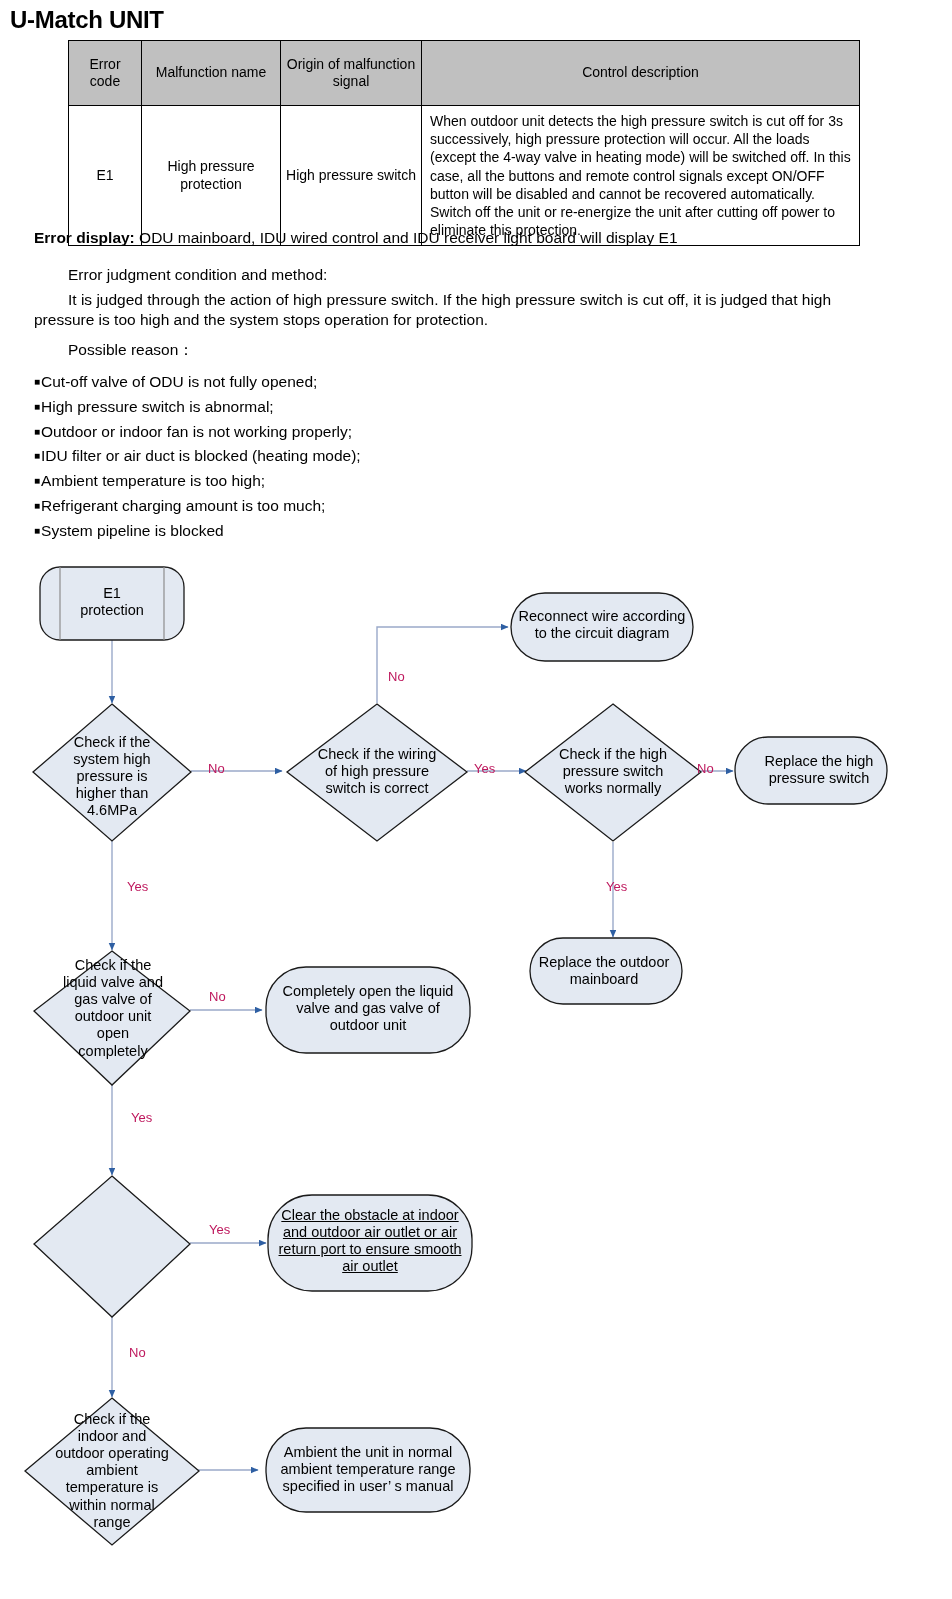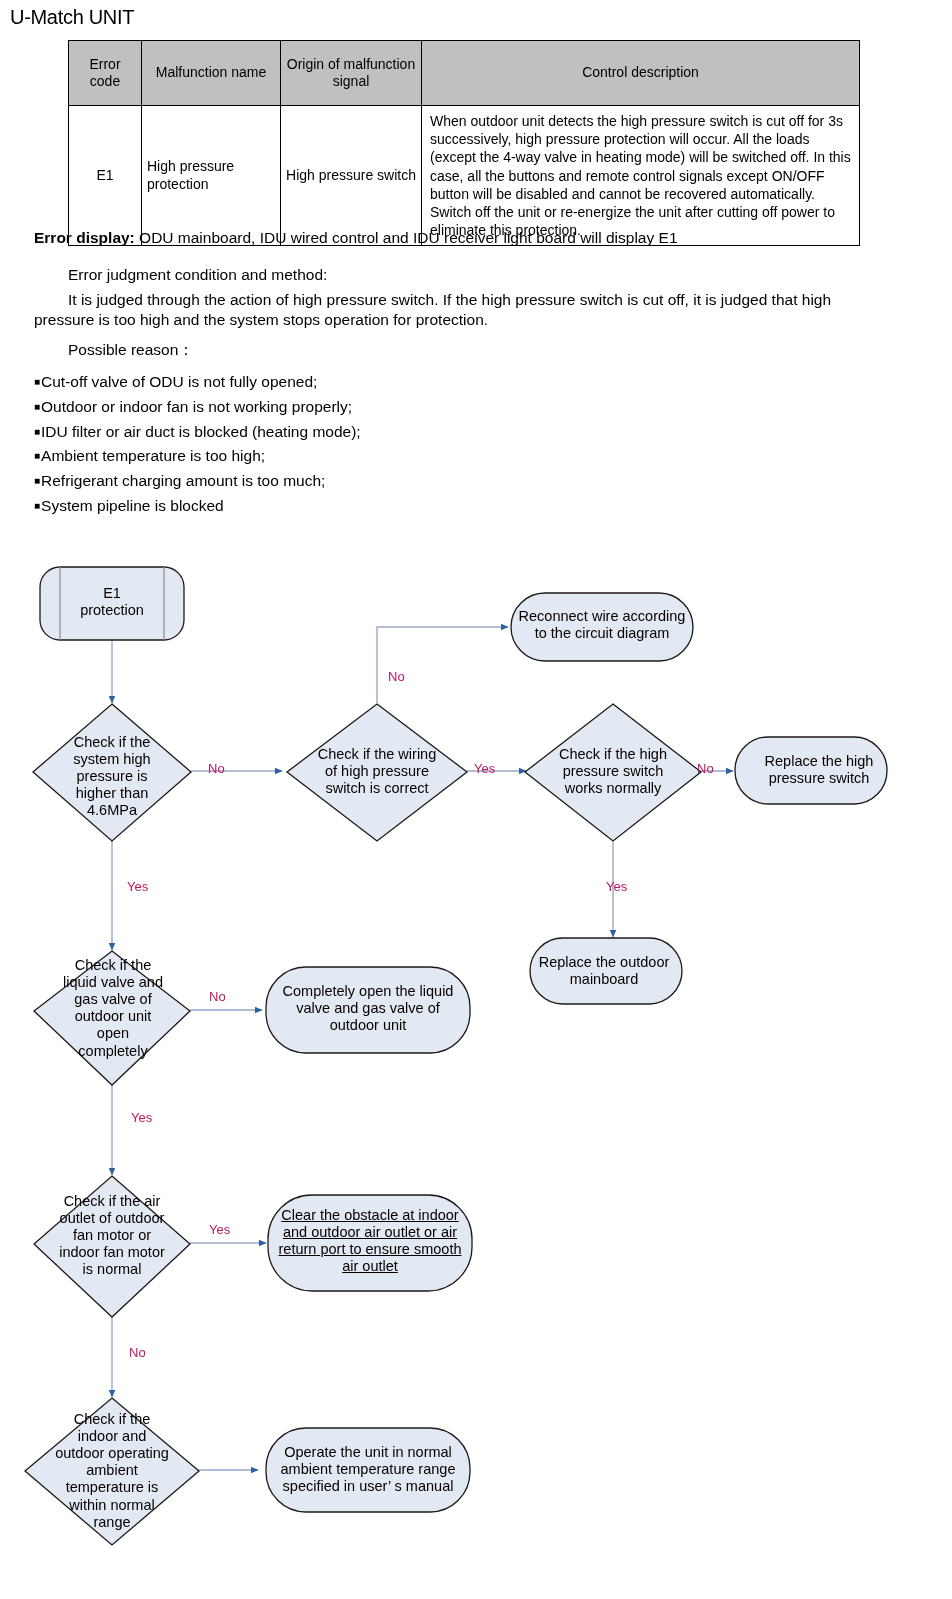--- a/index.html
+++ b/index.html
@@ -14,22 +14,22 @@
     font-family: "Liberation Sans", sans-serif;
     color: #000000;
     overflow: hidden;
   }
 
   
   #page-title {
     position: absolute;
     left: 10px;
     top: 6px;
-    font-size: 20px;
-    font-weight: normal;
+    font-size: 24px;
+    font-weight: bold;
     letter-spacing: -0.3px;
   }
 
   
   #error-table {
     position: absolute;
     left: 68px;
     top: 40px;
     width: 792px;
     border-collapse: collapse;
@@ -42,21 +42,21 @@
     vertical-align: middle;
     font-weight: normal;
     line-height: 1.25;
   }
   #error-table thead th {
     background: #c0c0c0;
     text-align: center;
     height: 58px;
   }
   .col-code   { width: 62px;  text-align: center; }
-  .col-name   { width: 128px; }
+  .col-name   { width: 128px; text-align: center; }
   .col-origin { width: 130px; text-align: center; }
   .col-desc   { text-align: left; }
   #error-table tbody td { height: 114px; }
   #error-table tbody td.col-desc {
     text-align: left;
     padding: 6px 8px;
     line-height: 1.30;
   }
 
   
@@ -152,20 +152,21 @@
 </table>
 
 <div class="prose" id="error-display"><b>Error display:</b><span> ODU mainboard, IDU wired control and IDU receiver light board will display E1</span></div>
 
 <div class="prose" id="judgment-heading">Error judgment condition and method:</div>
 <div class="prose" id="judgment-body">It is judged through the action of high pressure switch. If the high pressure switch is cut off, it is judged that high pressure is too high and the system stops operation for protection.</div>
 <div class="prose" id="possible-heading">Possible reason：</div>
 
 <ul id="reason-list">
   <li><span class="bullet">■</span><span>Cut-off valve of ODU is not fully opened;</span></li>
+  <li><span class="bullet">■</span><span>High pressure switch is abnormal;</span></li>
   <li><span class="bullet">■</span><span>Outdoor or indoor fan is not working properly;</span></li>
   <li><span class="bullet">■</span><span>IDU filter or air duct is blocked (heating mode);</span></li>
   <li><span class="bullet">■</span><span>Ambient temperature is too high;</span></li>
   <li><span class="bullet">■</span><span>Refrigerant charging amount is too much;</span></li>
   <li><span class="bullet">■</span><span>System pipeline is blocked</span></li>
 </ul>
 
 <div id="flowchart">
 
   <svg id="flow-svg" viewBox="0 0 952 1054" xmlns="http://www.w3.org/2000/svg">
@@ -247,37 +248,32 @@
 mainboard</div>
   <div class="node-label" style="left:40px;  top:412px; width:146px;">Check if the
 liquid valve and
 gas valve of
 outdoor unit
 open
 completely</div>
   <div class="node-label" style="left:268px; top:438px; width:200px;">Completely open the liquid
 valve and gas valve of
 outdoor unit</div>
-  <div class="node-label" style="left:32px;  top:648px; width:160px;">Check if the air
-outlet of outdoor
-fan motor or
-indoor fan motor
-is normal</div>
   <div class="node-label" style="left:266px; top:662px; width:208px;text-decoration:underline;">Clear the obstacle at indoor
 and outdoor air outlet or air
 return port to ensure smooth
 air outlet</div>
   <div class="node-label" style="left:26px;  top:866px; width:172px;">Check if the
 indoor and
 outdoor operating
 ambient
 temperature is
 within normal
 range</div>
-  <div class="node-label" style="left:266px; top:899px; width:204px;">Operate the unit in normal
+  <div class="node-label" style="left:266px; top:899px; width:204px;">Ambient the unit in normal
 ambient temperature range
 specified in user’ s manual</div>
 
   <div class="edge-label" style="left:208px; top:216px;">No</div>
   <div class="edge-label" style="left:127px; top:334px;">Yes</div>
   <div class="edge-label" style="left:388px; top:124px;">No</div>
   <div class="edge-label" style="left:474px; top:216px;">Yes</div>
   <div class="edge-label" style="left:697px; top:216px;">No</div>
   <div class="edge-label" style="left:606px; top:334px;">Yes</div>
   <div class="edge-label" style="left:209px; top:444px;">No</div>

